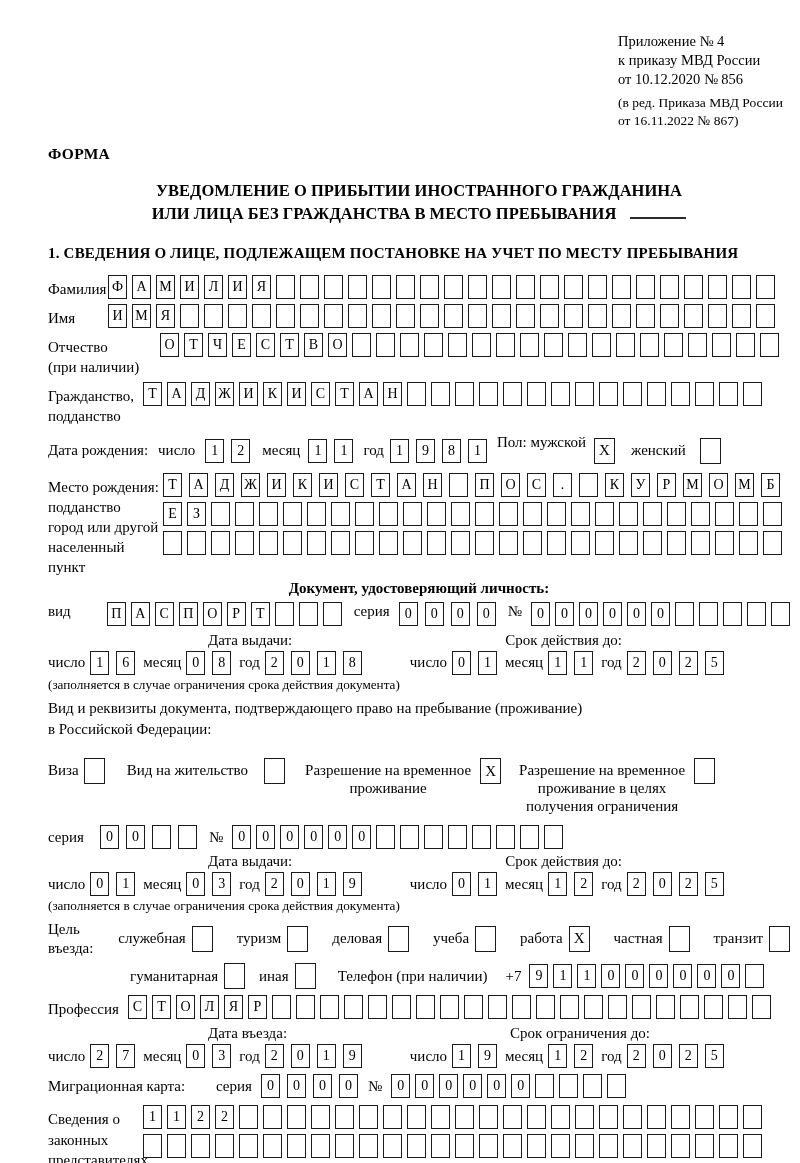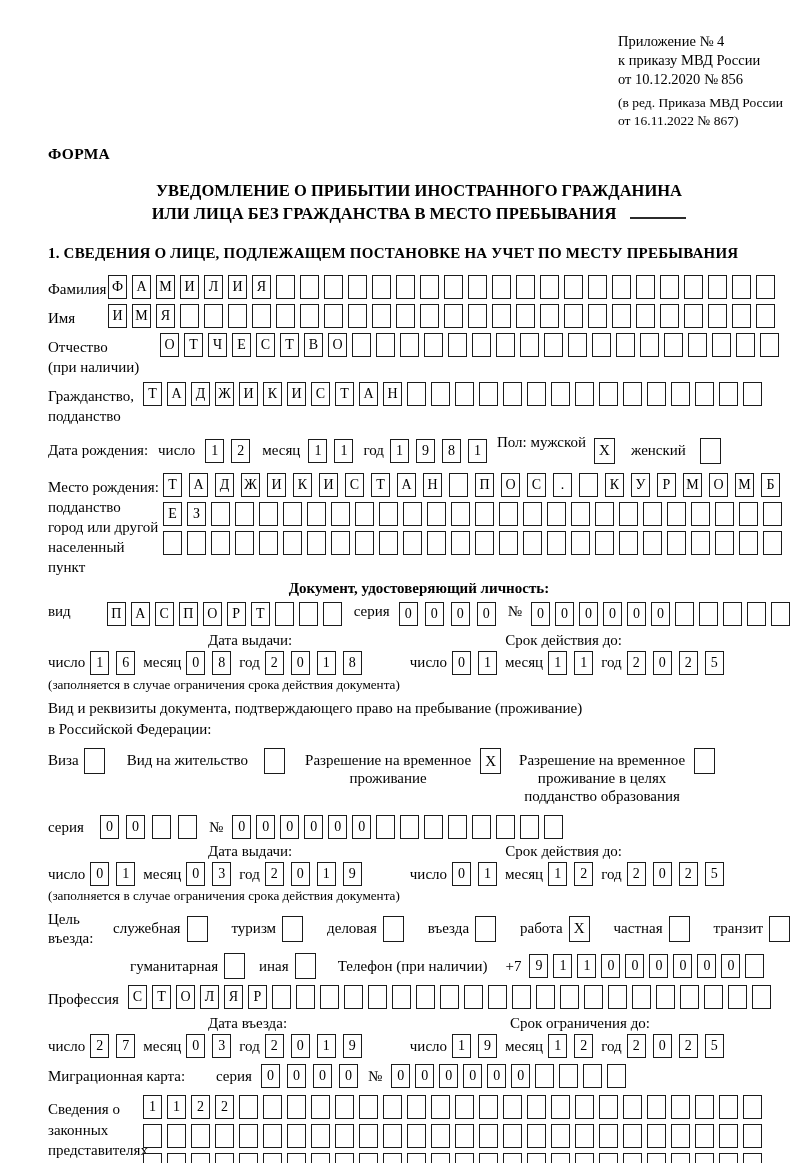--- a/index.html
+++ b/index.html
@@ -39,21 +39,21 @@
   .dgroup .lab{margin:0 5px 0 8px;}
   .dgroup .lab:first-child{margin-left:0;}
   .dates-titles{display:flex;font-size:15px;line-height:18px;margin-top:2px;}
   .dt-left{margin-left:160px;}
   .dt-right{margin-left:auto;margin-right:168px;}
   .dates-row{display:flex;margin-top:2px;}
   .dg-right{margin-left:48px;}
   .note{font-size:13.2px;margin:2px 45px 5px 0;}
   
   .intro{line-height:21px;}
-  .opts{display:flex;align-items:flex-start;margin:8px 0 10px 0;}
+  .opts{display:flex;align-items:flex-start;margin:18px 0 10px 0;}
   .opt{display:flex;align-items:flex-start;}
   .opt .lbl{text-align:center;line-height:18px;padding-top:3px;}
   .opt .boxes{margin-left:9px;}
   
   .prow{display:flex;align-items:center;margin-bottom:6px;}
   .prow .plab{margin-right:6px;}
   .gap8{margin-left:24px;} .gap14{margin-left:14px;} .gap22{margin-left:22px;}
 </style>
 </head>
 <body>
@@ -451,21 +451,21 @@
         <div>проживание</div>
       </div>
       <div class="boxes chk" style="column-gap: 5px;">
           <span class="box">X</span>
         </div>
     </div>
     <div class="opt" style="margin-left:18px;">
       <div class="lbl">
         <div>Разрешение на временное</div>
         <div>проживание в целях</div>
-        <div>подданство образования</div>
+        <div>получения ограничения</div>
       </div>
       <div class="boxes chk" style="column-gap: 5px;">
           <span class="box"></span>
         </div>
     </div>
   </div>
 
   <div class="frow inline" style="align-items:center;margin-bottom:3px;">
     <span style="width:52px;">серия</span>
     <div class="boxes" style="column-gap: 7px;">
@@ -546,21 +546,21 @@
         <span class="box"></span>
       </div>
     <span class="plab gap8">туризм</span>
     <div class="boxes chk" style="column-gap: 5px;">
         <span class="box"></span>
       </div>
     <span class="plab gap8">деловая</span>
     <div class="boxes chk" style="column-gap: 5px;">
         <span class="box"></span>
       </div>
-    <span class="plab gap8">въезда</span>
+    <span class="plab gap8">учеба</span>
     <div class="boxes chk" style="column-gap: 5px;">
         <span class="box"></span>
       </div>
     <span class="plab gap8">работа</span>
     <div class="boxes chk" style="column-gap: 5px;">
         <span class="box">X</span>
       </div>
     <span class="plab gap8">частная</span>
     <div class="boxes chk" style="column-gap: 5px;">
         <span class="box"></span>

